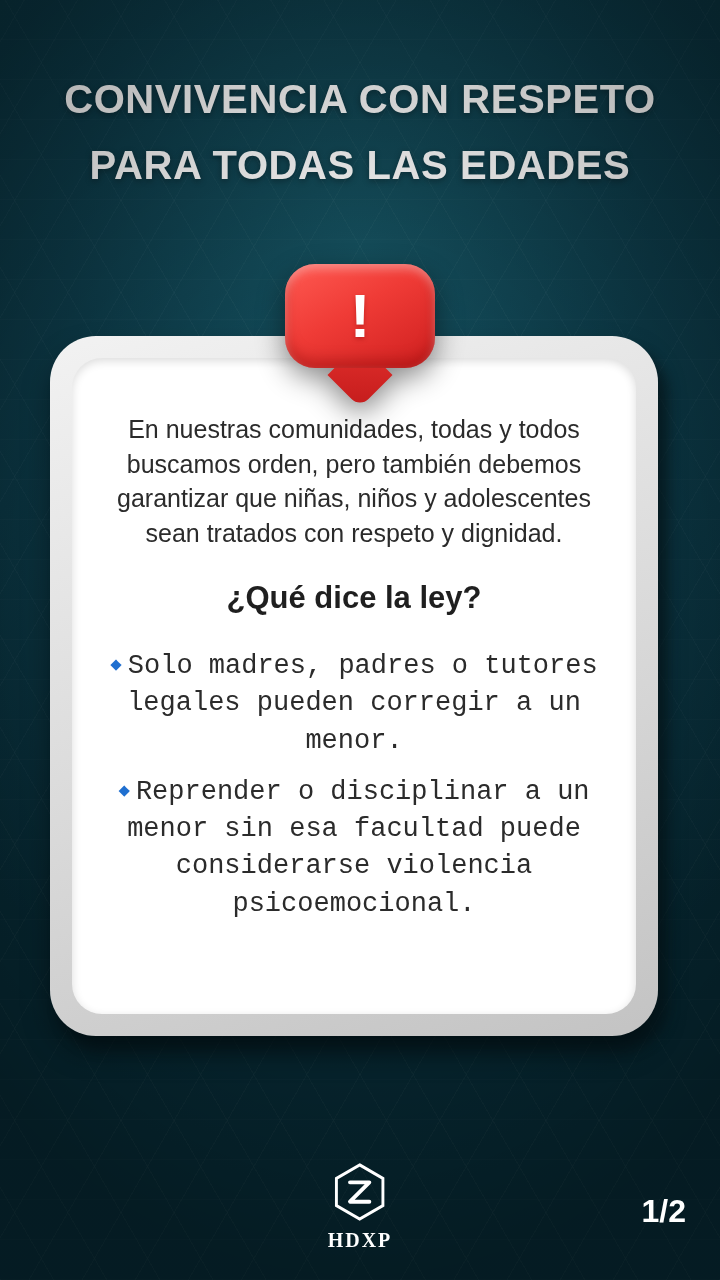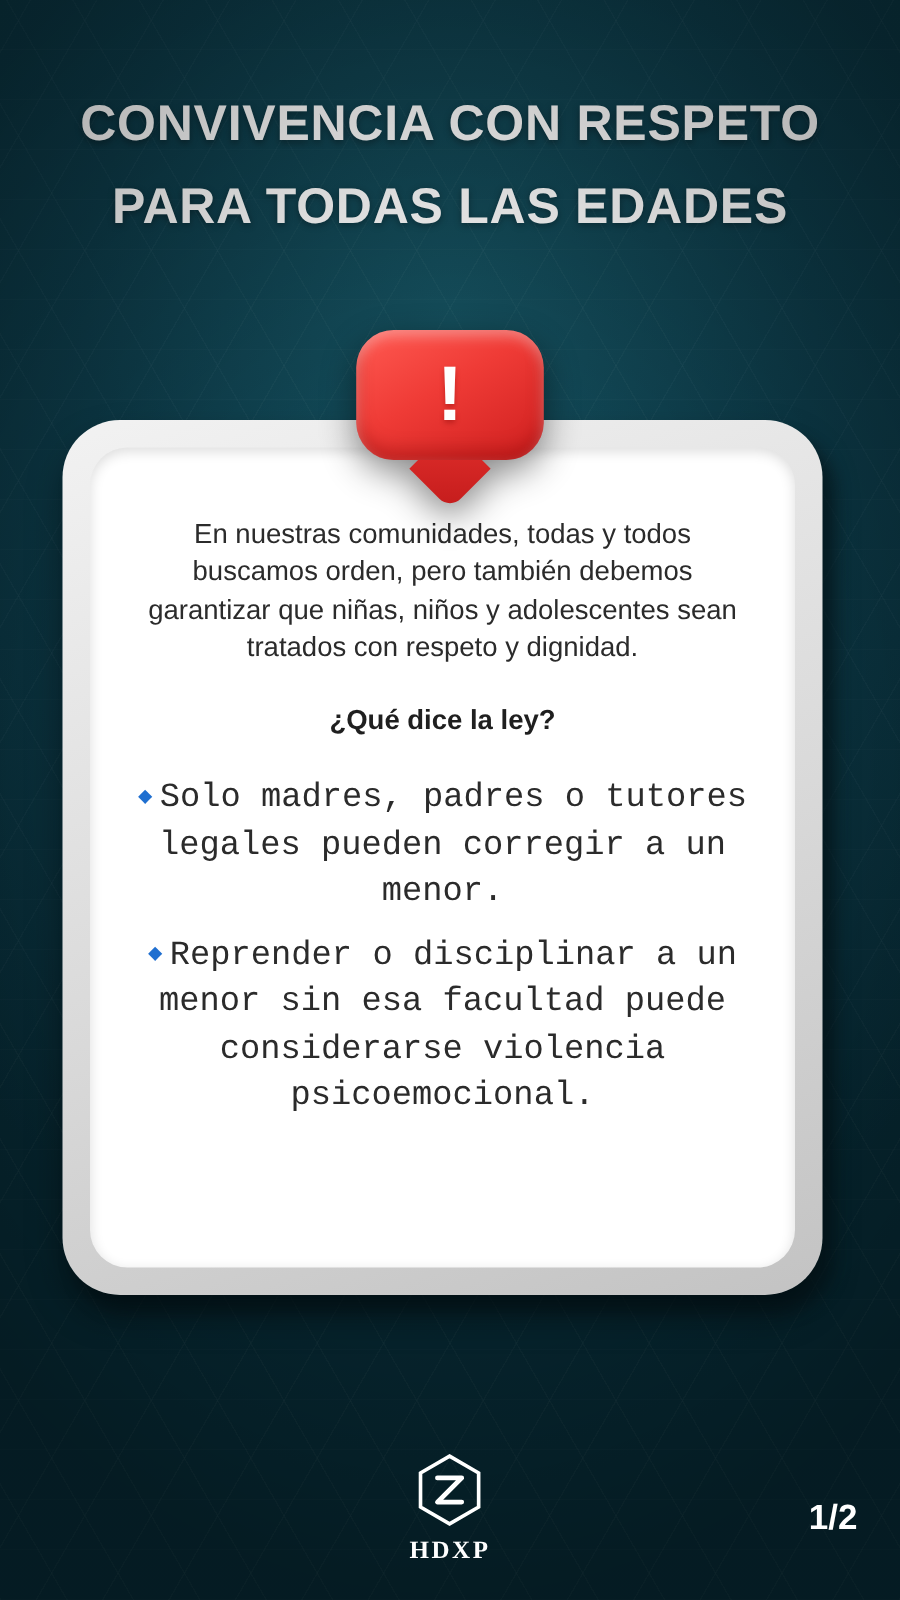--- a/index.html
+++ b/index.html
@@ -134,28 +134,28 @@
     height: 100%;
     border-radius: 30px;
     background: #ffffff;
     box-shadow: inset 0 3px 10px rgba(0,0,0,0.14);
     padding: 54px 34px 30px;
     overflow: hidden;
   }
 
   .body-text {
     color: #2b2b2b;
-    font-size: 22px;
+    font-size: 25px;
     line-height: 1.38;
     text-align: center;
   }
   .para { margin-bottom: 28px; }
   .question {
     font-weight: bold;
-    font-size: 22px;
+    font-size: 31px;
     margin: 30px 0 26px;
     text-align: center;
     color: #1f1f1f;
   }
   .bullets { margin-top: 32px; font-family: Liberation Mono, monospace; }
   .bullet {
     position: relative;
     text-align: center;
     margin-bottom: 14px;
     color: #2b2b2b;
@@ -195,21 +195,21 @@
     font-size: 20px;
     font-weight: bold;
     letter-spacing: 2px;
     font-family: Liberation Serif, serif;
   }
   .page-counter {
     position: absolute;
     right: 34px;
     bottom: 28px;
     color: #ffffff;
-    font-size: 28px;
+    font-size: 32px;
     font-weight: bold;
   }
 </style>
 </head>
 <body>
 
 <div class="page">
   <div class="hex-texture"></div>
   <div class="vignette"></div>
 

